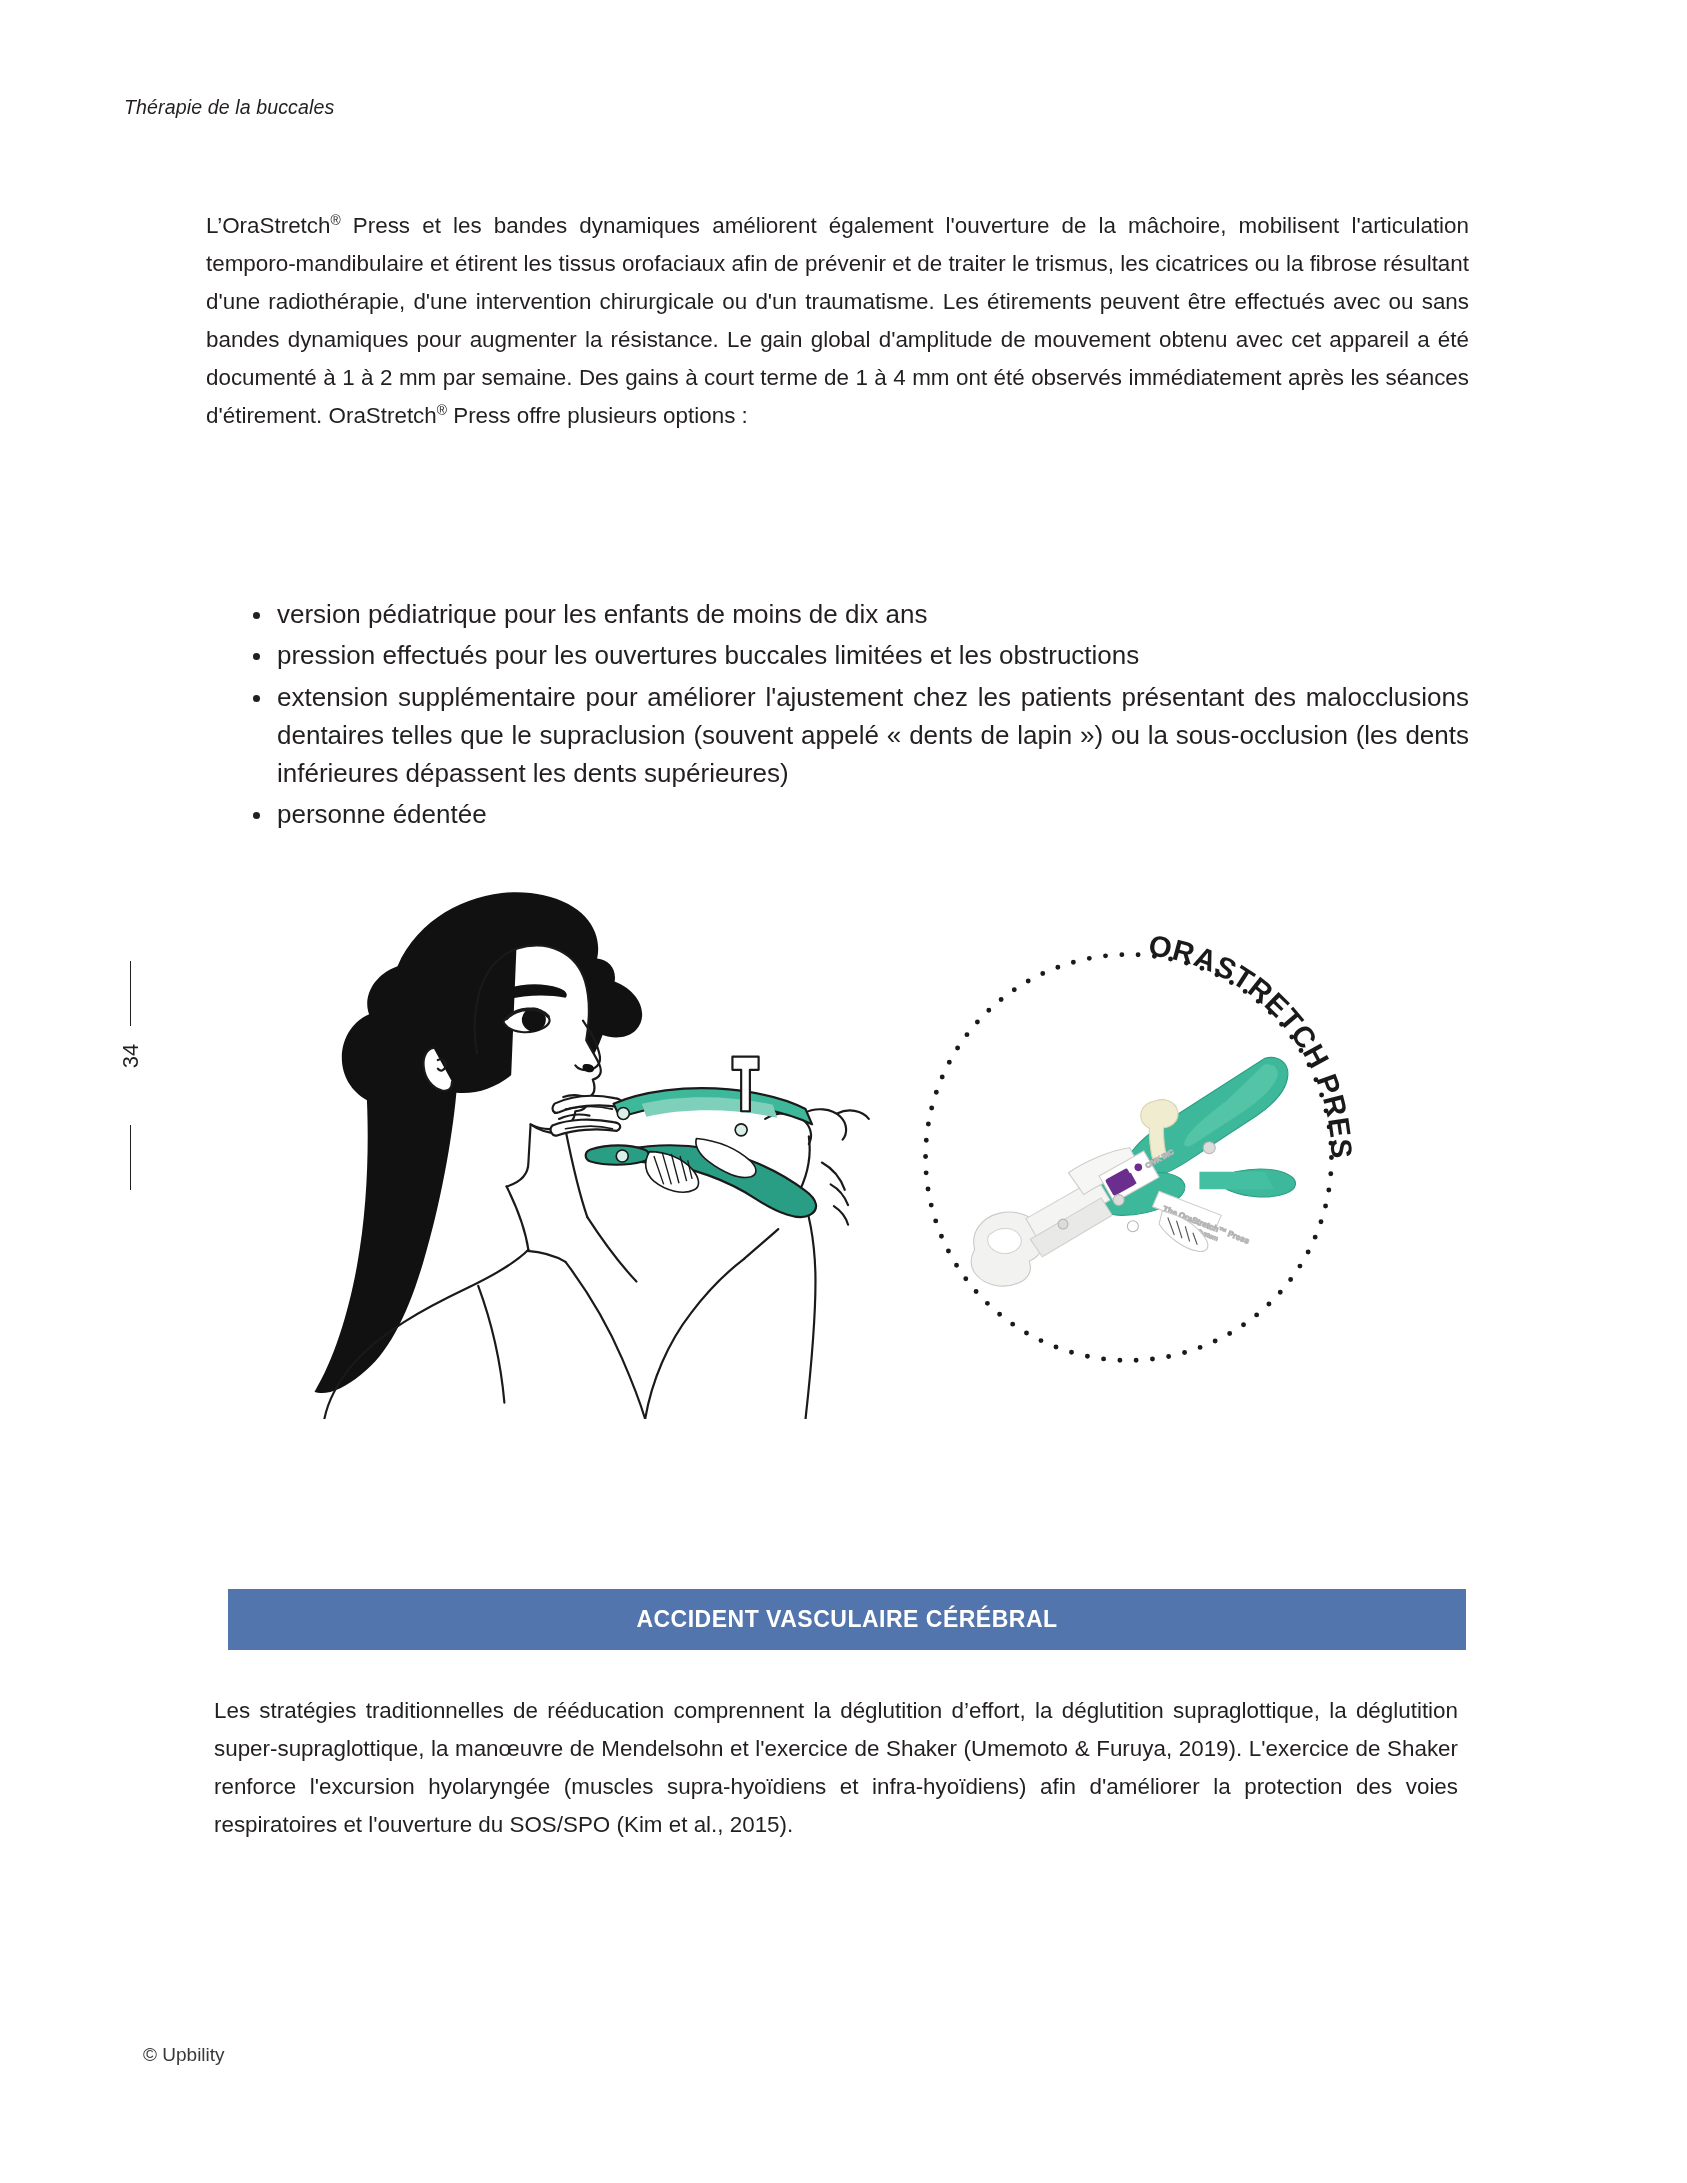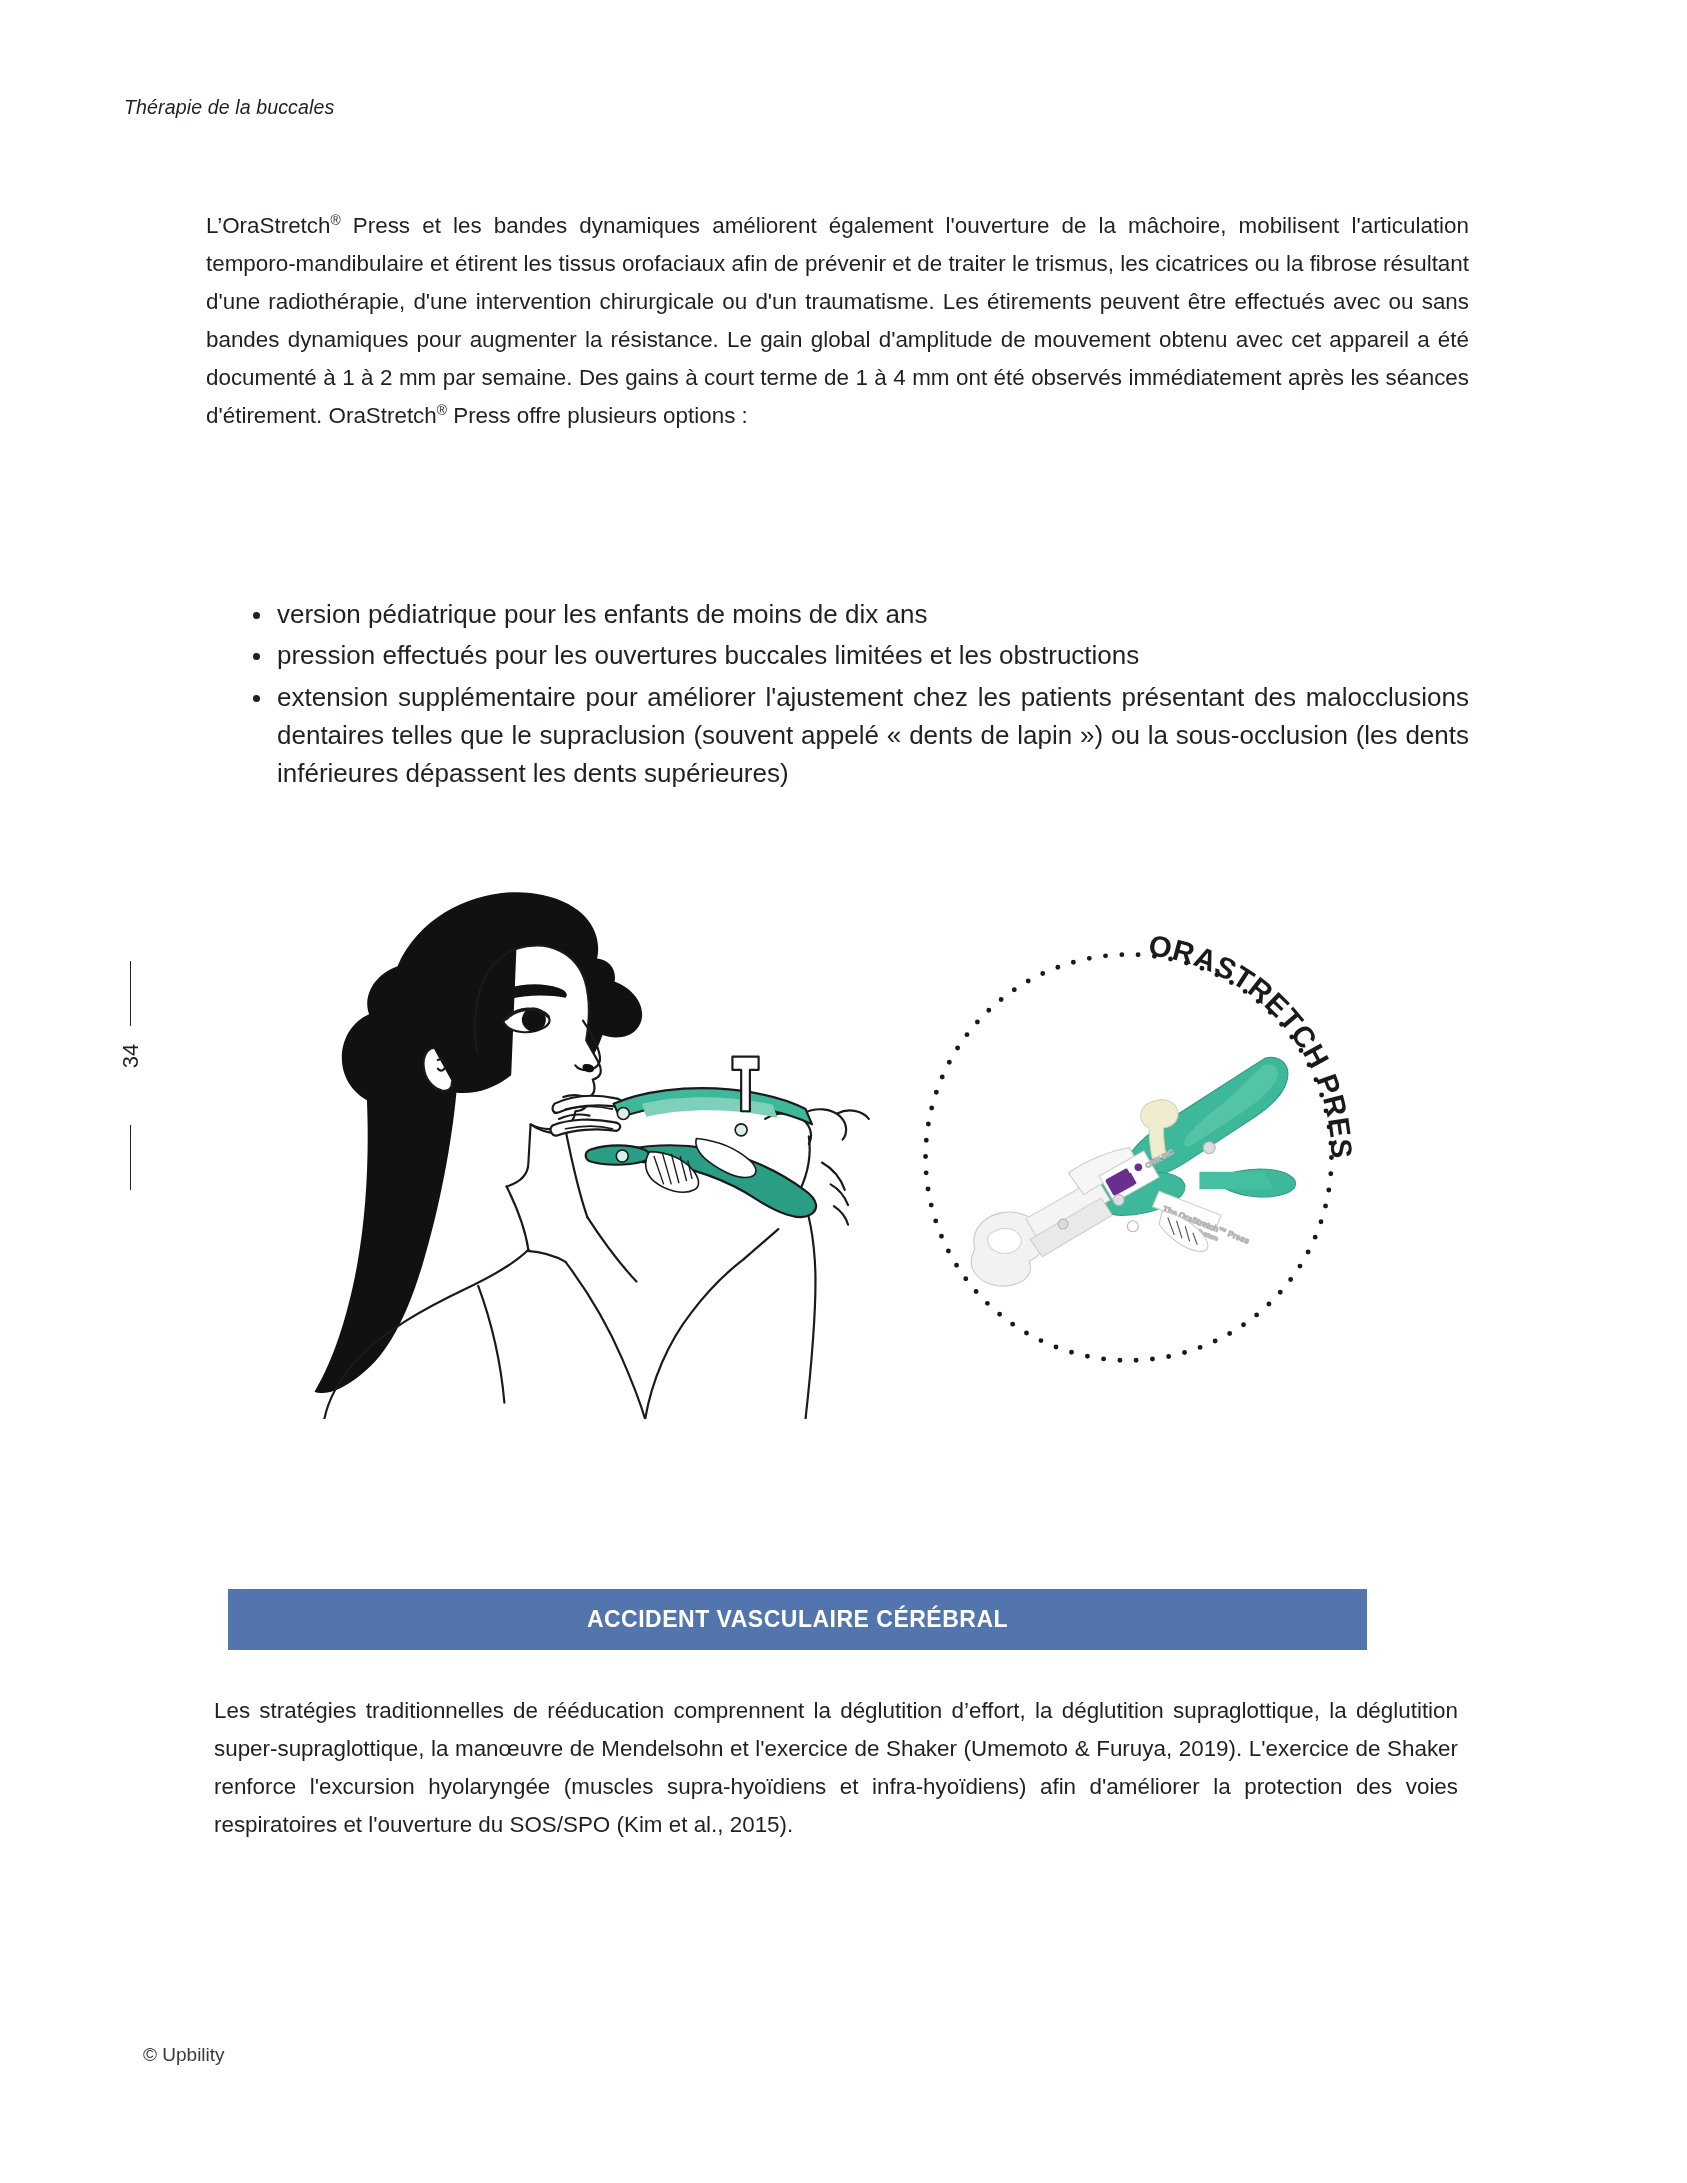--- a/index.html
+++ b/index.html
@@ -127,21 +127,21 @@
     top: 55px;
     width: 491px;
     height: 491px;
   }
 
   
   .section-banner {
     position: absolute;
     left: 228px;
     top: 1589px;
-    width: 1139px;
+    width: 1238px;
     height: 61px;
     background: #5375ae;
     display: flex;
     align-items: center;
     justify-content: center;
   }
   .section-banner .label {
     color: #ffffff;
     font-size: 23px;
     font-weight: bold;
@@ -180,20 +180,21 @@
 
 <div class="col" style="top:207px;">
   <p class="body"><span>L’OraStretch</span><sup>®</sup><span> Press et les bandes dynamiques améliorent également l'ouverture de la mâchoire, mobilisent l'articulation temporo-mandibulaire et étirent les tissus orofaciaux afin de prévenir et de traiter le trismus, les cicatrices ou la fibrose résultant d'une radiothérapie, d'une intervention chirurgicale ou d'un traumatisme. Les étirements peuvent être effectués avec ou sans bandes dynamiques pour augmenter la résistance. Le gain global d'amplitude de mouvement obtenu avec cet appareil a été documenté à 1 à 2 mm par semaine. Des gains à court terme de 1 à 4 mm ont été observés immédiatement après les séances d'étirement. OraStretch</span><sup>®</sup><span> Press offre plusieurs options :</span></p>
 </div>
 
 <div class="col" style="top:595px;">
   <ul class="bullets">
     <li>version pédiatrique pour les enfants de moins de dix ans</li>
     <li>pression effectués pour les ouvertures buccales limitées et les obstructions</li>
     <li class="wide">extension supplémentaire pour améliorer l'ajustement chez les patients présentant des malocclusions dentaires telles que le supraclusion (souvent appelé « dents de lapin ») ou la sous-occlusion (les dents inférieures dépassent les dents supérieures)</li>
+    <li>personne édentée</li>
   </ul>
 </div>
 
 <div class="figure-area">
 
   <svg class="person-fig" viewBox="0 0 1120 1030">
     <g fill="none" stroke="#1a1a1a" stroke-width="4" stroke-linecap="round" stroke-linejoin="round">
 
       <path d="M252 200 C 300 90, 430 48, 520 70 C 600 88, 628 140, 618 186
                C 640 188, 654 206, 650 228 C 700 248, 712 292, 690 316

